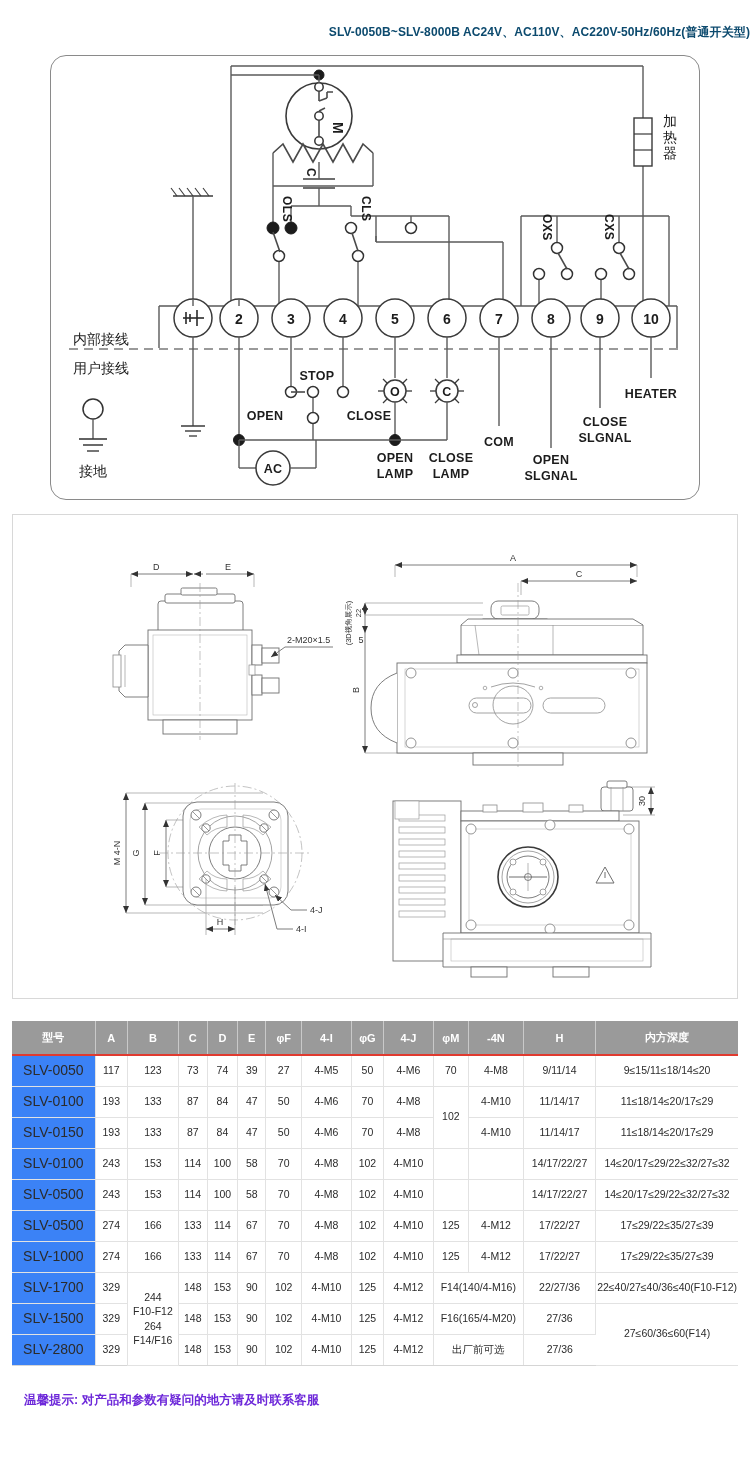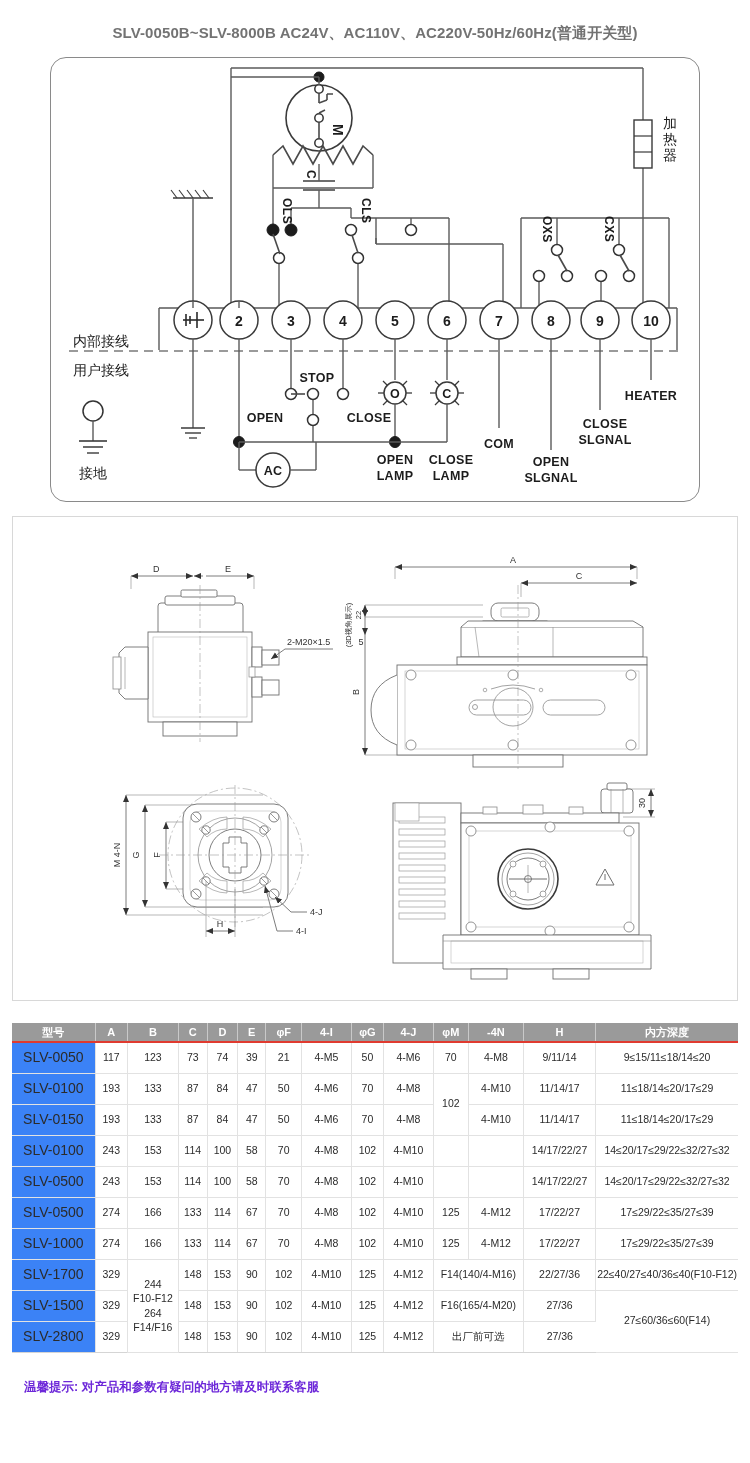--- a/index.html
+++ b/index.html
@@ -6,23 +6,23 @@
   html, body {
     margin: 0; padding: 0;
     width: 750px;
     background: #ffffff;
     font-family: "Liberation Sans", "DejaVu Sans", sans-serif;
   }
   .page { width: 750px; position: relative; background: #fff; }
 
   
   .title {
-    text-align: center;
-    color: #737373;
-    font-size: 15px;
+    text-align: right;
+    color: #0c4a6e;
+    font-size: 12px;
     font-weight: bold;
     padding: 24px 0 14px 0;
     letter-spacing: 0.1px;
   }
 
   
   .wiring-panel {
     position: relative;
     width: 650px;
     height: 445px;
@@ -50,21 +50,21 @@
     width: 100%;
     border-collapse: collapse;
     font-size: 10.5px;
     color: #2b2b2b;
   }
   table.spec thead th {
     background: #9a9a9a;
     color: #ffffff;
     font-weight: bold;
     font-size: 11px;
-    height: 19px;
+    height: 34px;
     border-right: 1px solid #c9c9c9;
     border-bottom: 2px solid #e03a2f;
     text-align: center;
     white-space: nowrap;
   }
   table.spec thead th:last-child { border-right: none; }
   table.spec tbody td {
     height: 31px;
     text-align: center;
     border-right: 1px solid #e2e2e2;
@@ -623,21 +623,21 @@
       </thead>
       <tbody>
 
         <tr>
           <td class="model">SLV-0050</td>
           <td>117</td>
           <td>123</td>
           <td>73</td>
           <td>74</td>
           <td>39</td>
-          <td>21</td>
+          <td>27</td>
           <td>4-M5</td>
           <td>50</td>
           <td>4-M6</td>
           <td>70</td>
           <td>4-M8</td>
           <td>9/11/14</td>
           <td>9≤15/11≤18/14≤20</td>
         </tr>
 
         <tr>

